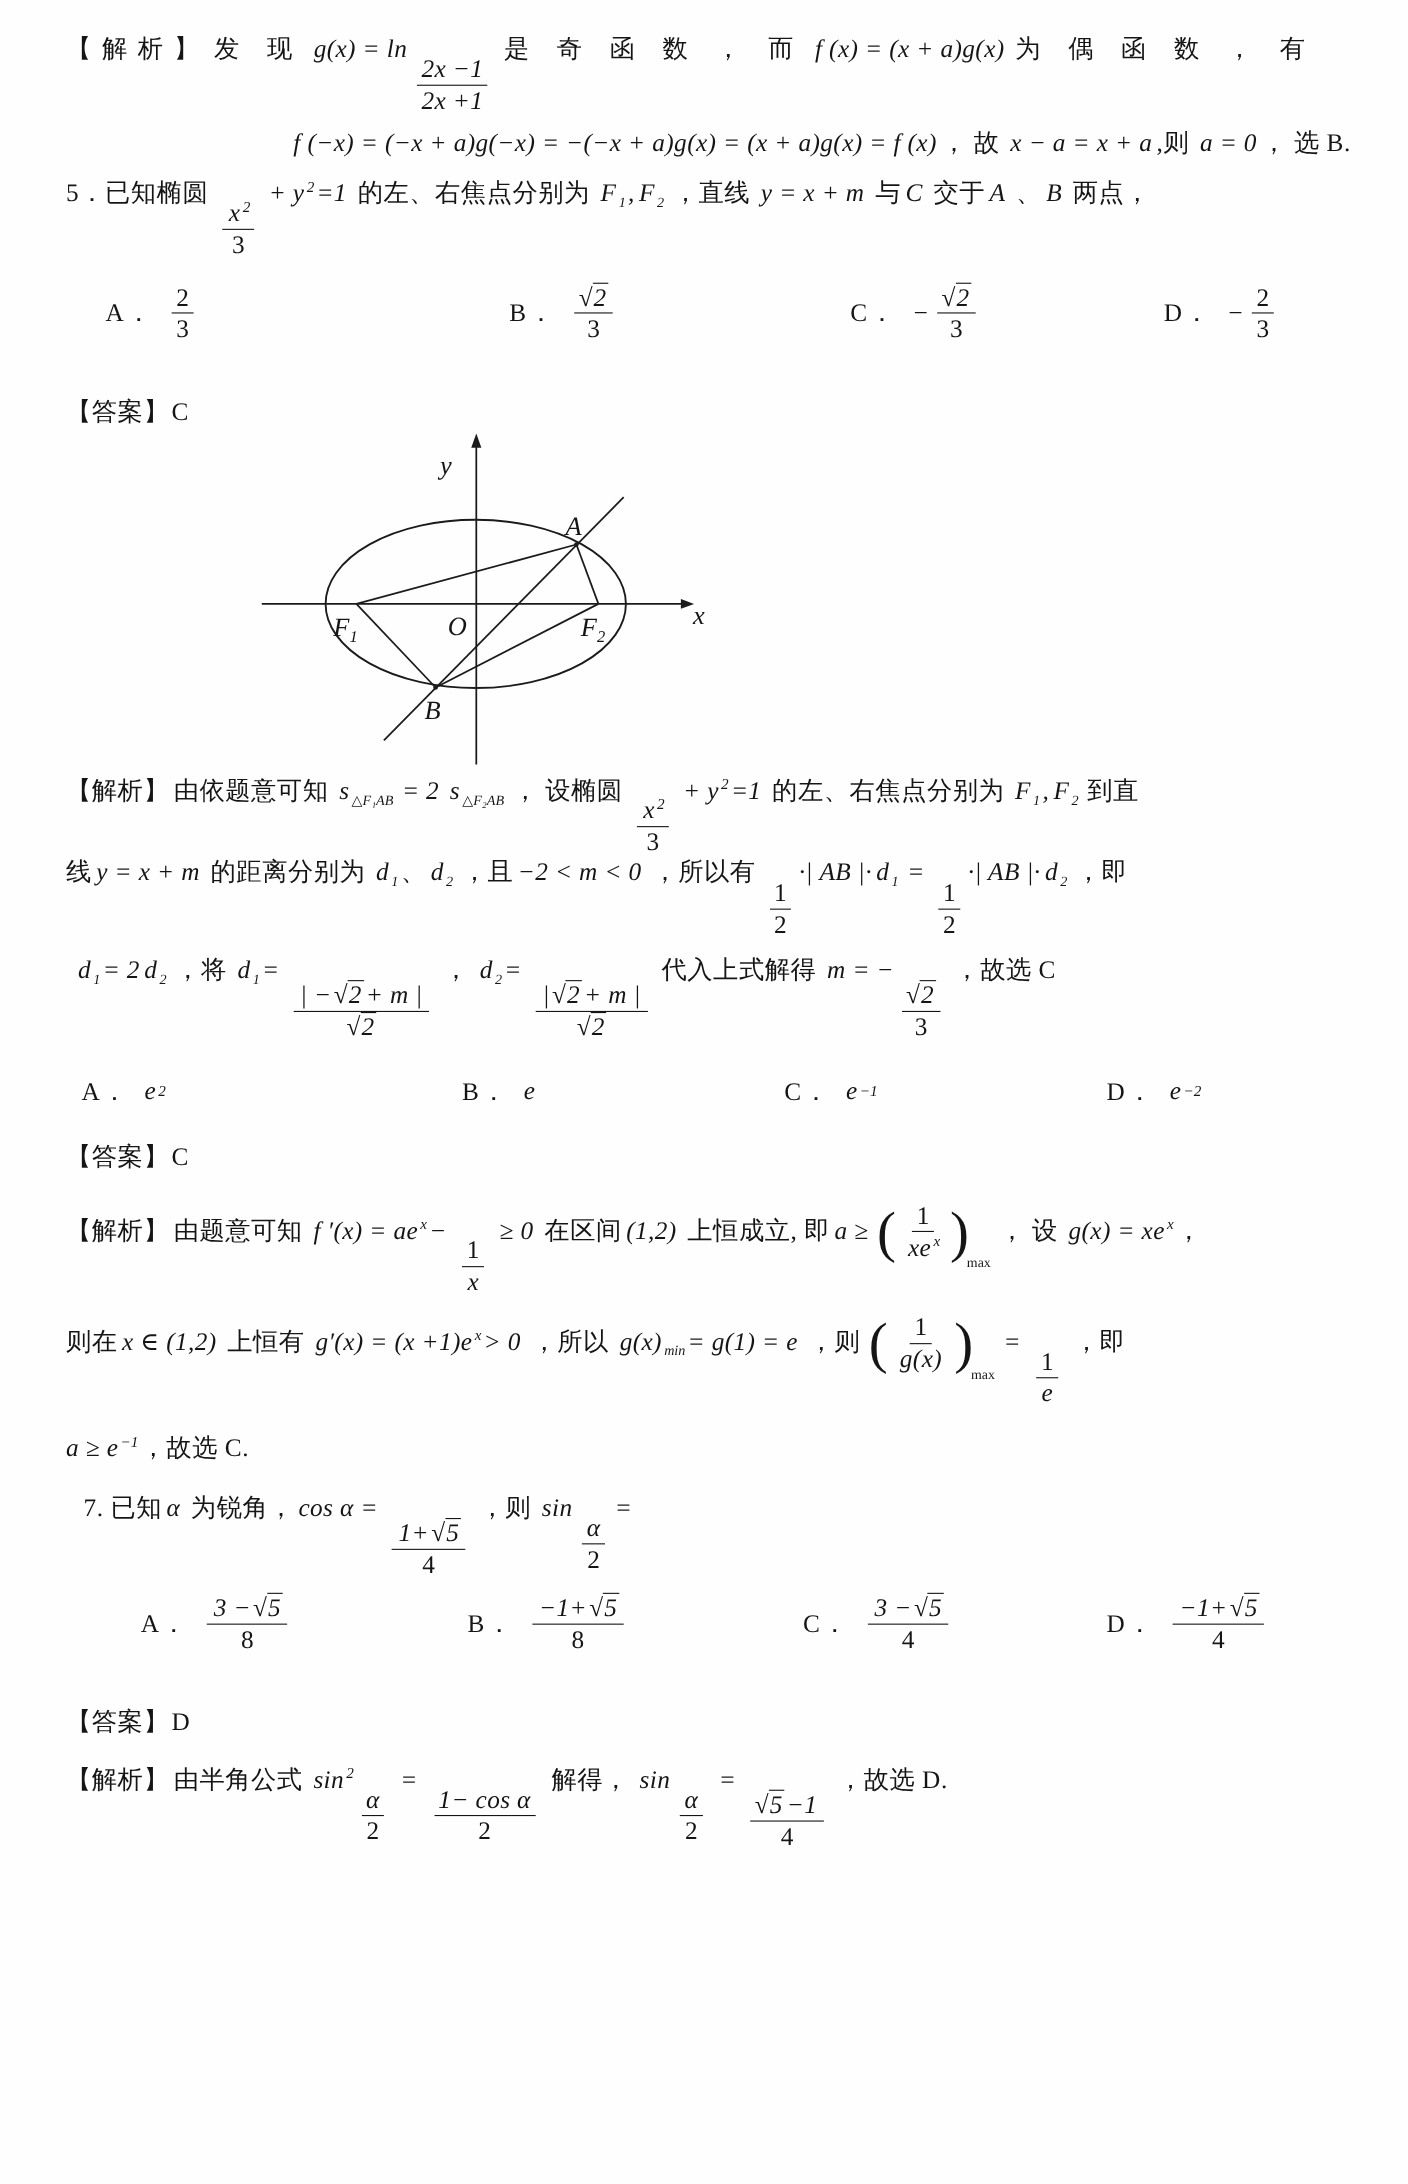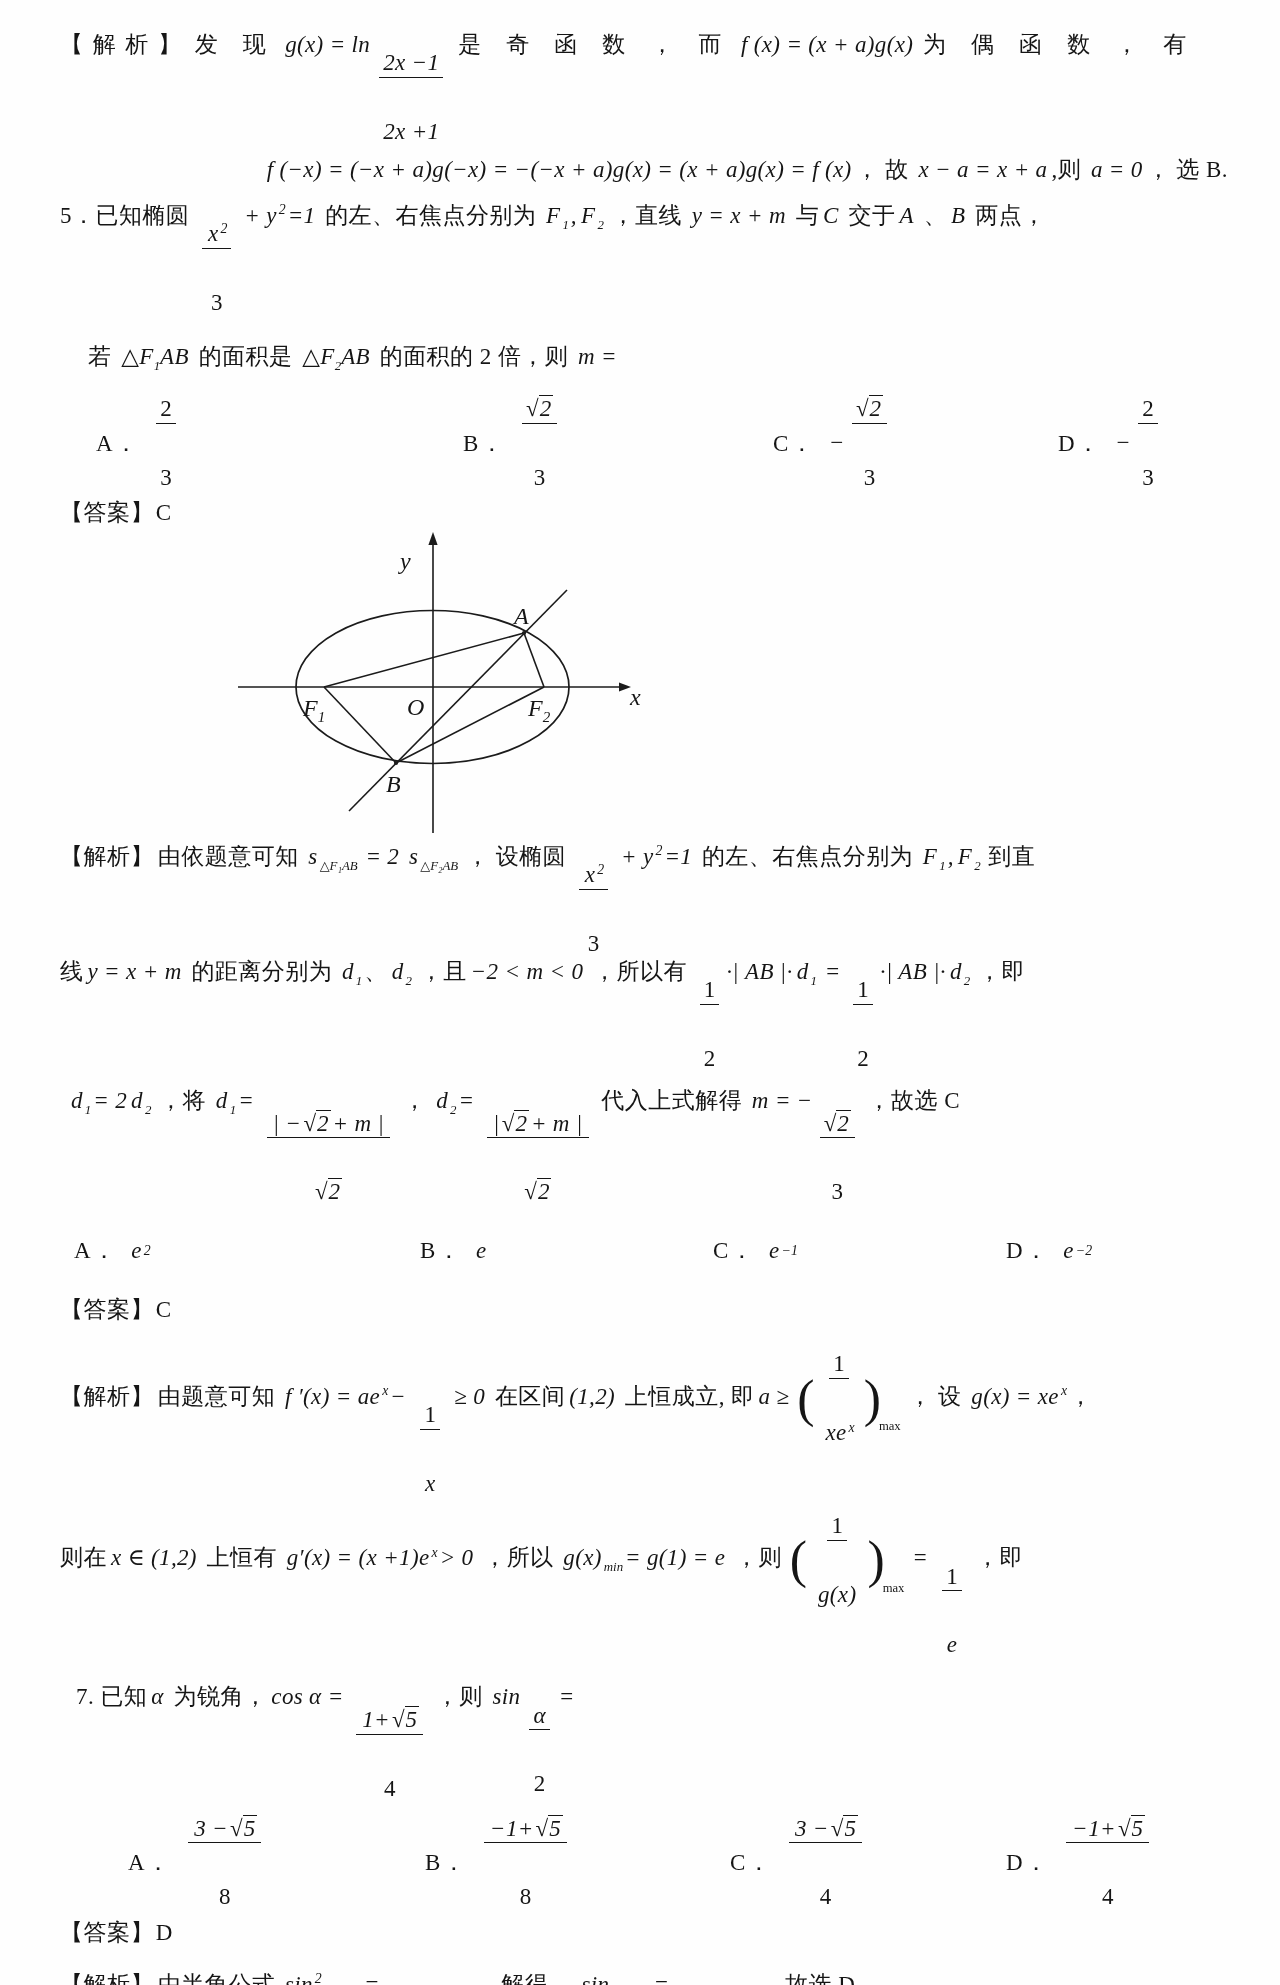--- a/index.html
+++ b/index.html
@@ -7,21 +7,21 @@
     width:1280px;height:1985px;overflow:hidden;background:#fefefe;color:#151515;
     font-family:"Liberation Serif","DejaVu Serif",serif;font-size:23px;
   }
   .page{padding:30px 50px 0 58px;position:relative;}
   .ln{display:block;white-space:nowrap;line-height:1.3;}
   .cn{margin:0 2px;letter-spacing:0.02em;}
   .sp{letter-spacing:0.42em;}
   .mt{font-style:italic;margin:0 2px;letter-spacing:0.015em;}
   sup.s{font-size:0.60em;font-style:italic;}
   sub.b{font-size:0.56em;font-style:italic;letter-spacing:0;}
-  .frac{display:inline-flex;flex-direction:column;align-items:center;vertical-align:-0.80em;line-height:1.12;margin:0 5px;text-align:center;gap:40px;}
+  .frac{display:inline-flex;flex-direction:column;align-items:center;vertical-align:-0.80em;line-height:1.12;margin:0 5px;text-align:center;}
   .frac .nu{padding:0 4px 1px 4px;border-bottom:1.5px solid #151515;white-space:nowrap;display:inline-block;}
   .frac .de{padding:1px 4px 0 4px;white-space:nowrap;display:inline-block;}
   .frac.tall{vertical-align:-1.0em;}
   .sq{white-space:nowrap;display:inline;}
   .rs{font-style:normal;}
   .rb{border-top:1.5px solid #151515;padding:0 2px 0 1px;font-style:italic;}
   .bp{display:inline-flex;align-items:center;vertical-align:middle;}
   .pr{font-size:225%;font-weight:300;font-style:normal;line-height:0.8;}
   .cnr{font-size:0.55em;font-style:normal;vertical-align:-2.1em;margin-left:-2px;}
   .optrow{position:relative;}
@@ -64,28 +64,20 @@
     <span class="cn">的左、右焦点分别为</span>
     <span class="mt">F</span><sub class="b">1</sub><span class="mt">,</span><span class="mt">F</span><sub class="b">2</sub>
     <span class="cn">，直线</span>
     <span class="mt">y = x + m</span>
     <span class="cn">与</span><span class="mt">C</span>
     <span class="cn">交于</span><span class="mt">A</span>
     <span class="cn">、</span><span class="mt">B</span>
     <span class="cn">两点，</span>
   </div>
 
-  <div class="ln" style="margin-top:26px;margin-left:28px;">
-    <span class="cn">若</span>
-    <span class="mt"><span>△</span><span>F</span><sub class="b">1</sub><span>AB</span></span>
-    <span class="cn">的面积是</span>
-    <span class="mt"><span>△</span><span>F</span><sub class="b">2</sub><span>AB</span></span>
-    <span class="cn">的面积的 2 倍，则</span>
-    <span class="mt">m =</span>
-  </div>
 
   <div class="optrow" style="margin-top:22px;height:92px;">
     <span class="opt" style="left:38px;">
       <span class="ol">A．</span>
       <span class="frac">
           <span class="nu">2</span>
           <span class="de">3</span>
         </span>
     </span>
     <span class="opt" style="left:405px;">
@@ -262,20 +254,23 @@
         <span class="pr">)</span>
       </span><sub class="cnr">max</sub>
     <span class="mt">=</span>
     <span class="frac">
         <span class="nu">1</span>
         <span class="de mt">e</span>
       </span>
     <span class="cn">，即</span>
   </div>
 
+  <div class="ln" style="margin-top:22px;">
+    <span class="mt">a ≥ e</span><sup class="s">−1</sup><span class="cn">，故选 C.</span>
+  </div>
 
   <div class="ln" style="margin-top:24px;margin-left:16px;">
     <span class="cn">7. 已知</span><span class="mt">α</span>
     <span class="cn">为锐角，</span><span class="mt">cos α =</span>
     <span class="frac tall">
         <span class="nu"><span class="mt">1+</span><span class="sq"><span class="rs">√</span><span class="rb">5</span></span></span>
         <span class="de">4</span>
       </span>
     <span class="cn">，则</span>
     <span class="mt">sin</span><span class="frac">

